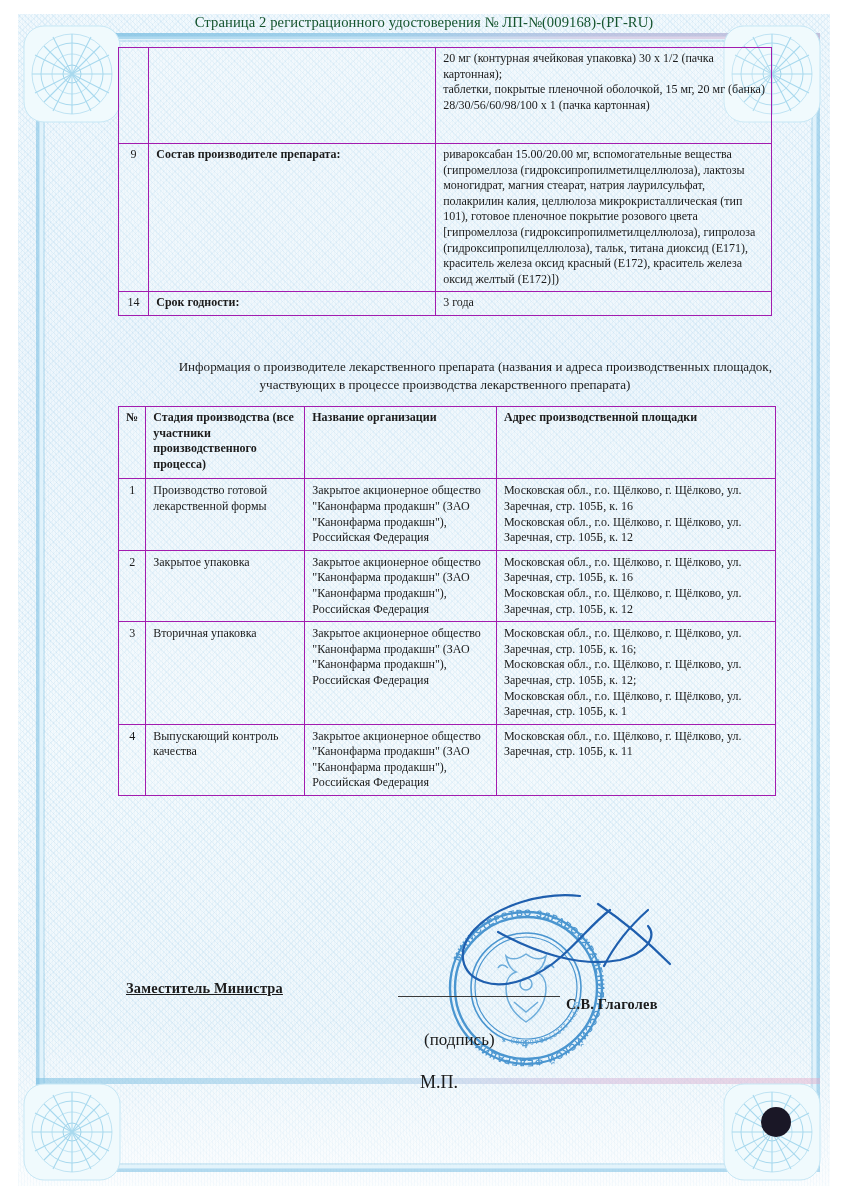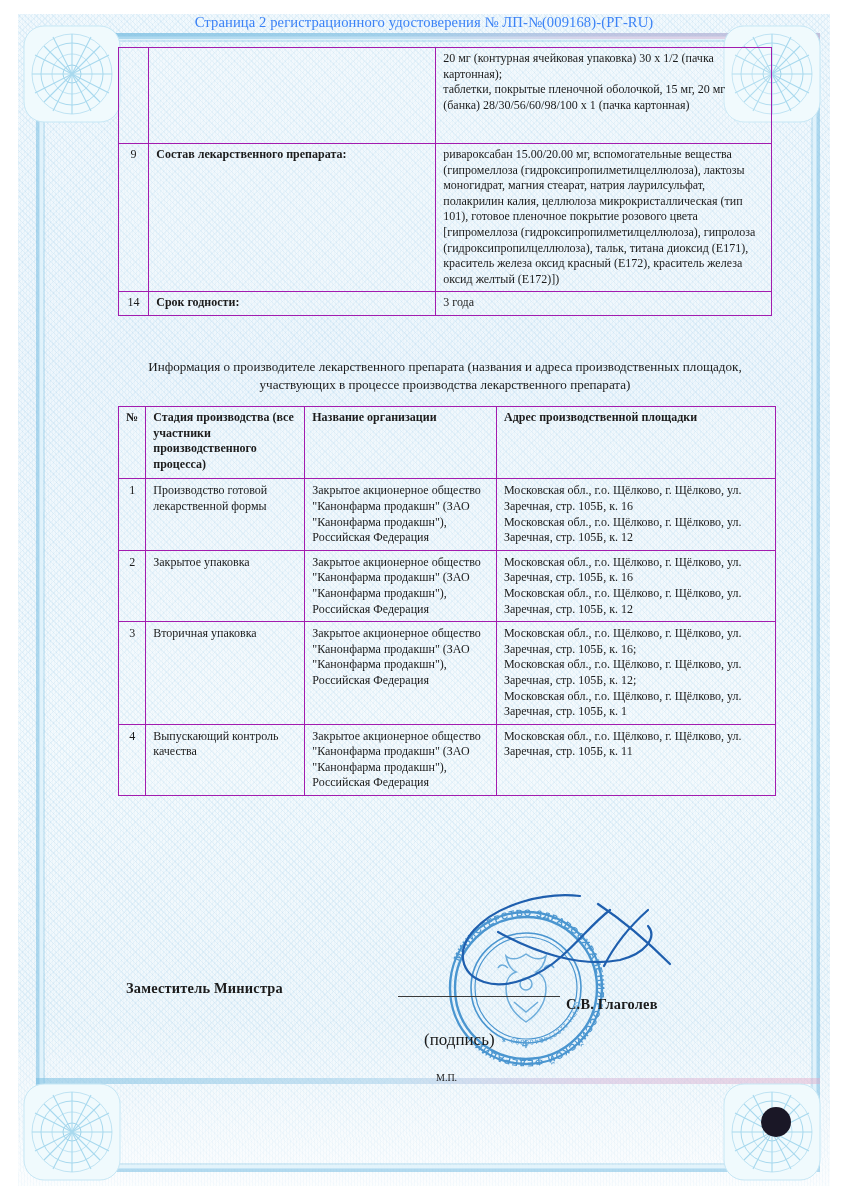--- a/index.html
+++ b/index.html
@@ -100,21 +100,21 @@
   .rosette.br { left: 716px; top: 1076px; }
 
   
   .doc-title {
     position: absolute;
     left: 0; top: 14px;
     width: 848px;
     text-align: center;
     font-size: 14.6px;
     letter-spacing: .1px;
-    color: #3b82f6;
+    color: #14532d;
     z-index: 5;
   }
 
   
   table.doc {
     position: absolute;
     border-collapse: collapse;
     z-index: 4;
     background: transparent;
   }
@@ -140,21 +140,21 @@
   
   .intro {
     position: absolute;
     left: 118px; top: 358px;
     width: 654px;
     text-align: center;
     font-size: 13.1px;
     line-height: 1.34;
     z-index: 5;
   }
-  .intro .l1 { display: block; }
+  .intro .l1 { display: block; text-align: right; }
   .intro .l2 { display: block; }
 
   
   #table-manufacturers { left: 118px; top: 406px; width: 658px; }
   #table-manufacturers th {
     font-weight: bold;
     text-align: left;
     padding-bottom: 6px;
   }
   #table-manufacturers th.c-no { text-align: center; }
@@ -173,20 +173,21 @@
     width: 660px;
     height: 120px;
     z-index: 6;
   }
   .sign-title {
     position: absolute;
     left: 8px; top: 28px;
     font-size: 14.4px;
     font-weight: bold;
     letter-spacing: .2px;
+    text-decoration: underline;
   }
   .sign-line {
     position: absolute;
     left: 280px; top: 44px;
     width: 162px;
     border-bottom: 1px solid #3a3a3a;
   }
   .sign-name {
     position: absolute;
     left: 448px; top: 44px;
@@ -194,22 +195,22 @@
     font-weight: bold;
     letter-spacing: .2px;
   }
   .sign-caption {
     position: absolute;
     left: 306px; top: 78px;
     font-size: 17px;
   }
   .sign-mp {
     position: absolute;
-    left: 318px; top: 120px;
-    font-size: 10px;
+    left: 302px; top: 120px;
+    font-size: 18px;
   }
 
   
   .signature-ink {
     position: absolute;
     left: 230px; top: -62px;
     width: 380px; height: 130px;
     pointer-events: none;
   }
 
@@ -301,21 +302,21 @@
   <table class="doc" id="table-spec">
     <tbody>
       <tr>
         <td class="c-num blank"></td>
         <td class="c-label blank"></td>
         <td class="c-value" style="white-space: pre-line;">20 мг (контурная ячейковая упаковка) 30 х 1/2 (пачка картонная);
 таблетки, покрытые пленочной оболочкой, 15 мг, 20 мг (банка) 28/30/56/60/98/100 х 1 (пачка картонная)</td>
       </tr>
       <tr>
         <td class="c-num">9</td>
-        <td class="c-label">Состав лекарственного препарата:</td>
+        <td class="c-label">Состав производителе препарата:</td>
         <td class="c-value">ривароксабан 15.00/20.00 мг, вспомогательные вещества (гипромеллоза (гидроксипропилметилцеллюлоза), лактозы моногидрат, магния стеарат, натрия лаурилсульфат, полакрилин калия, целлюлоза микрокристаллическая (тип 101), готовое пленочное покрытие розового цвета [гипромеллоза (гидроксипропилметилцеллюлоза), гипролоза (гидроксипропилцеллюлоза), тальк, титана диоксид (Е171), краситель железа оксид красный (Е172), краситель железа оксид желтый (Е172)])</td>
       </tr>
       <tr>
         <td class="c-num">14</td>
         <td class="c-label">Срок годности:</td>
         <td class="c-value center">3 года</td>
       </tr>
     </tbody>
   </table>
 

